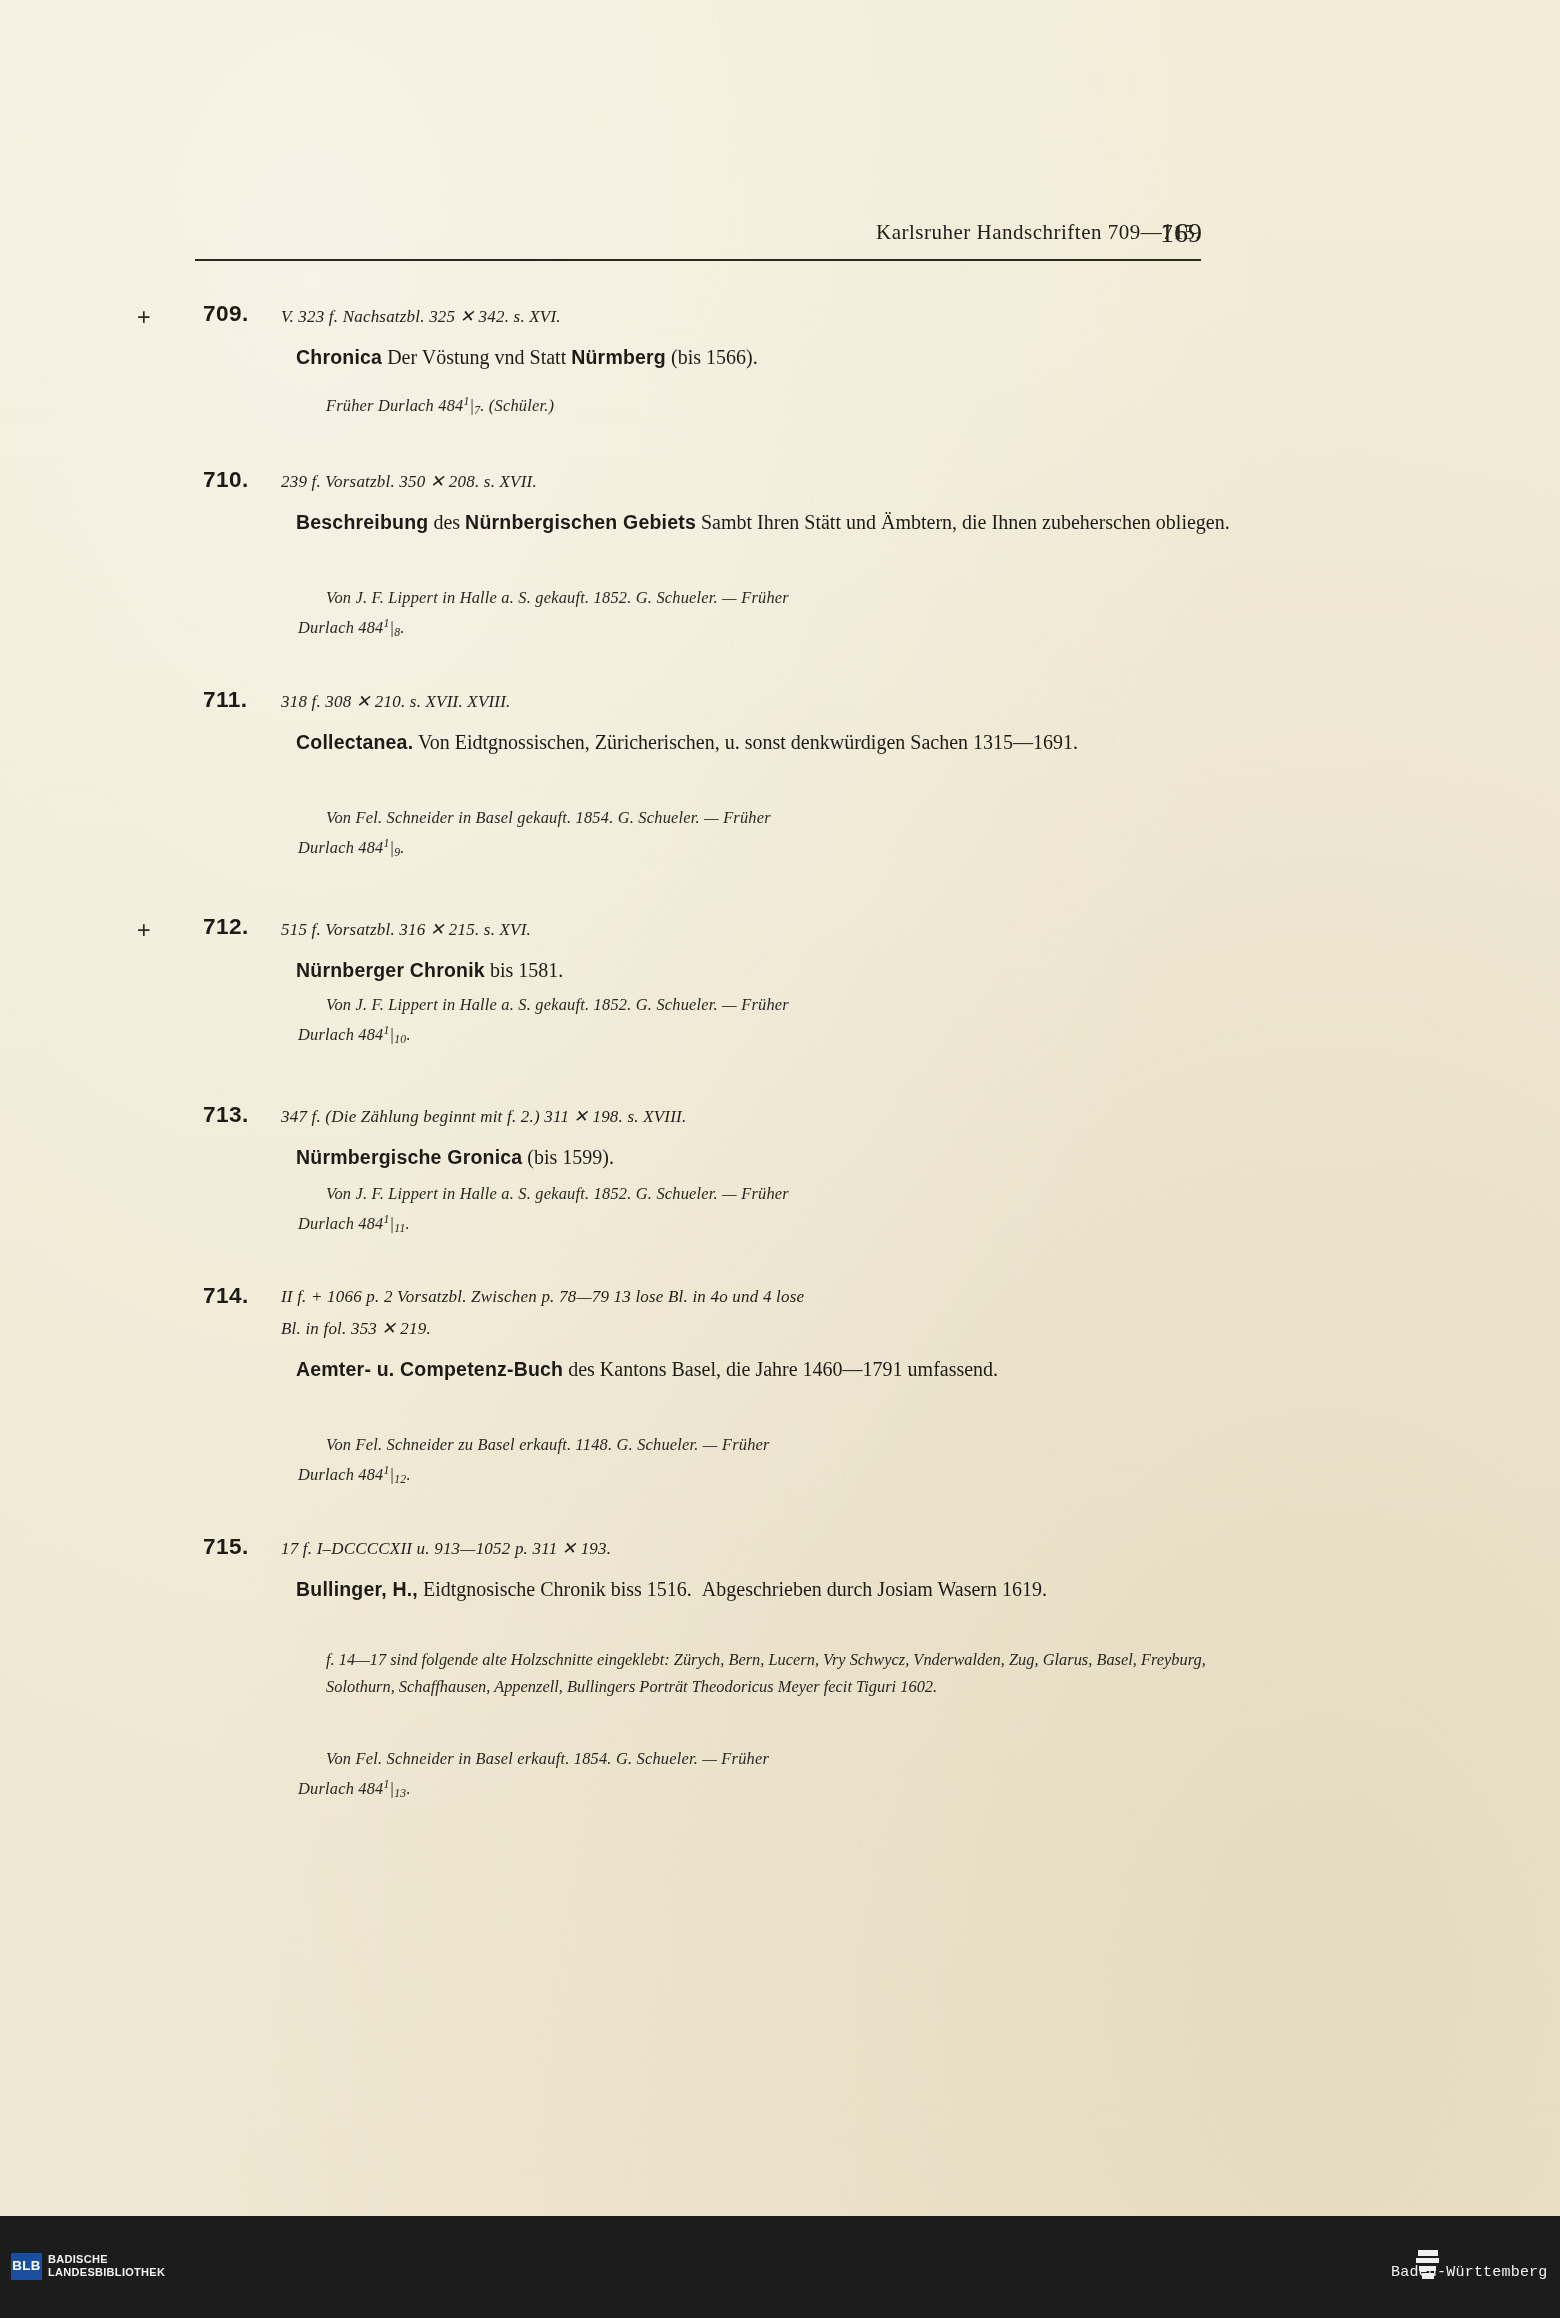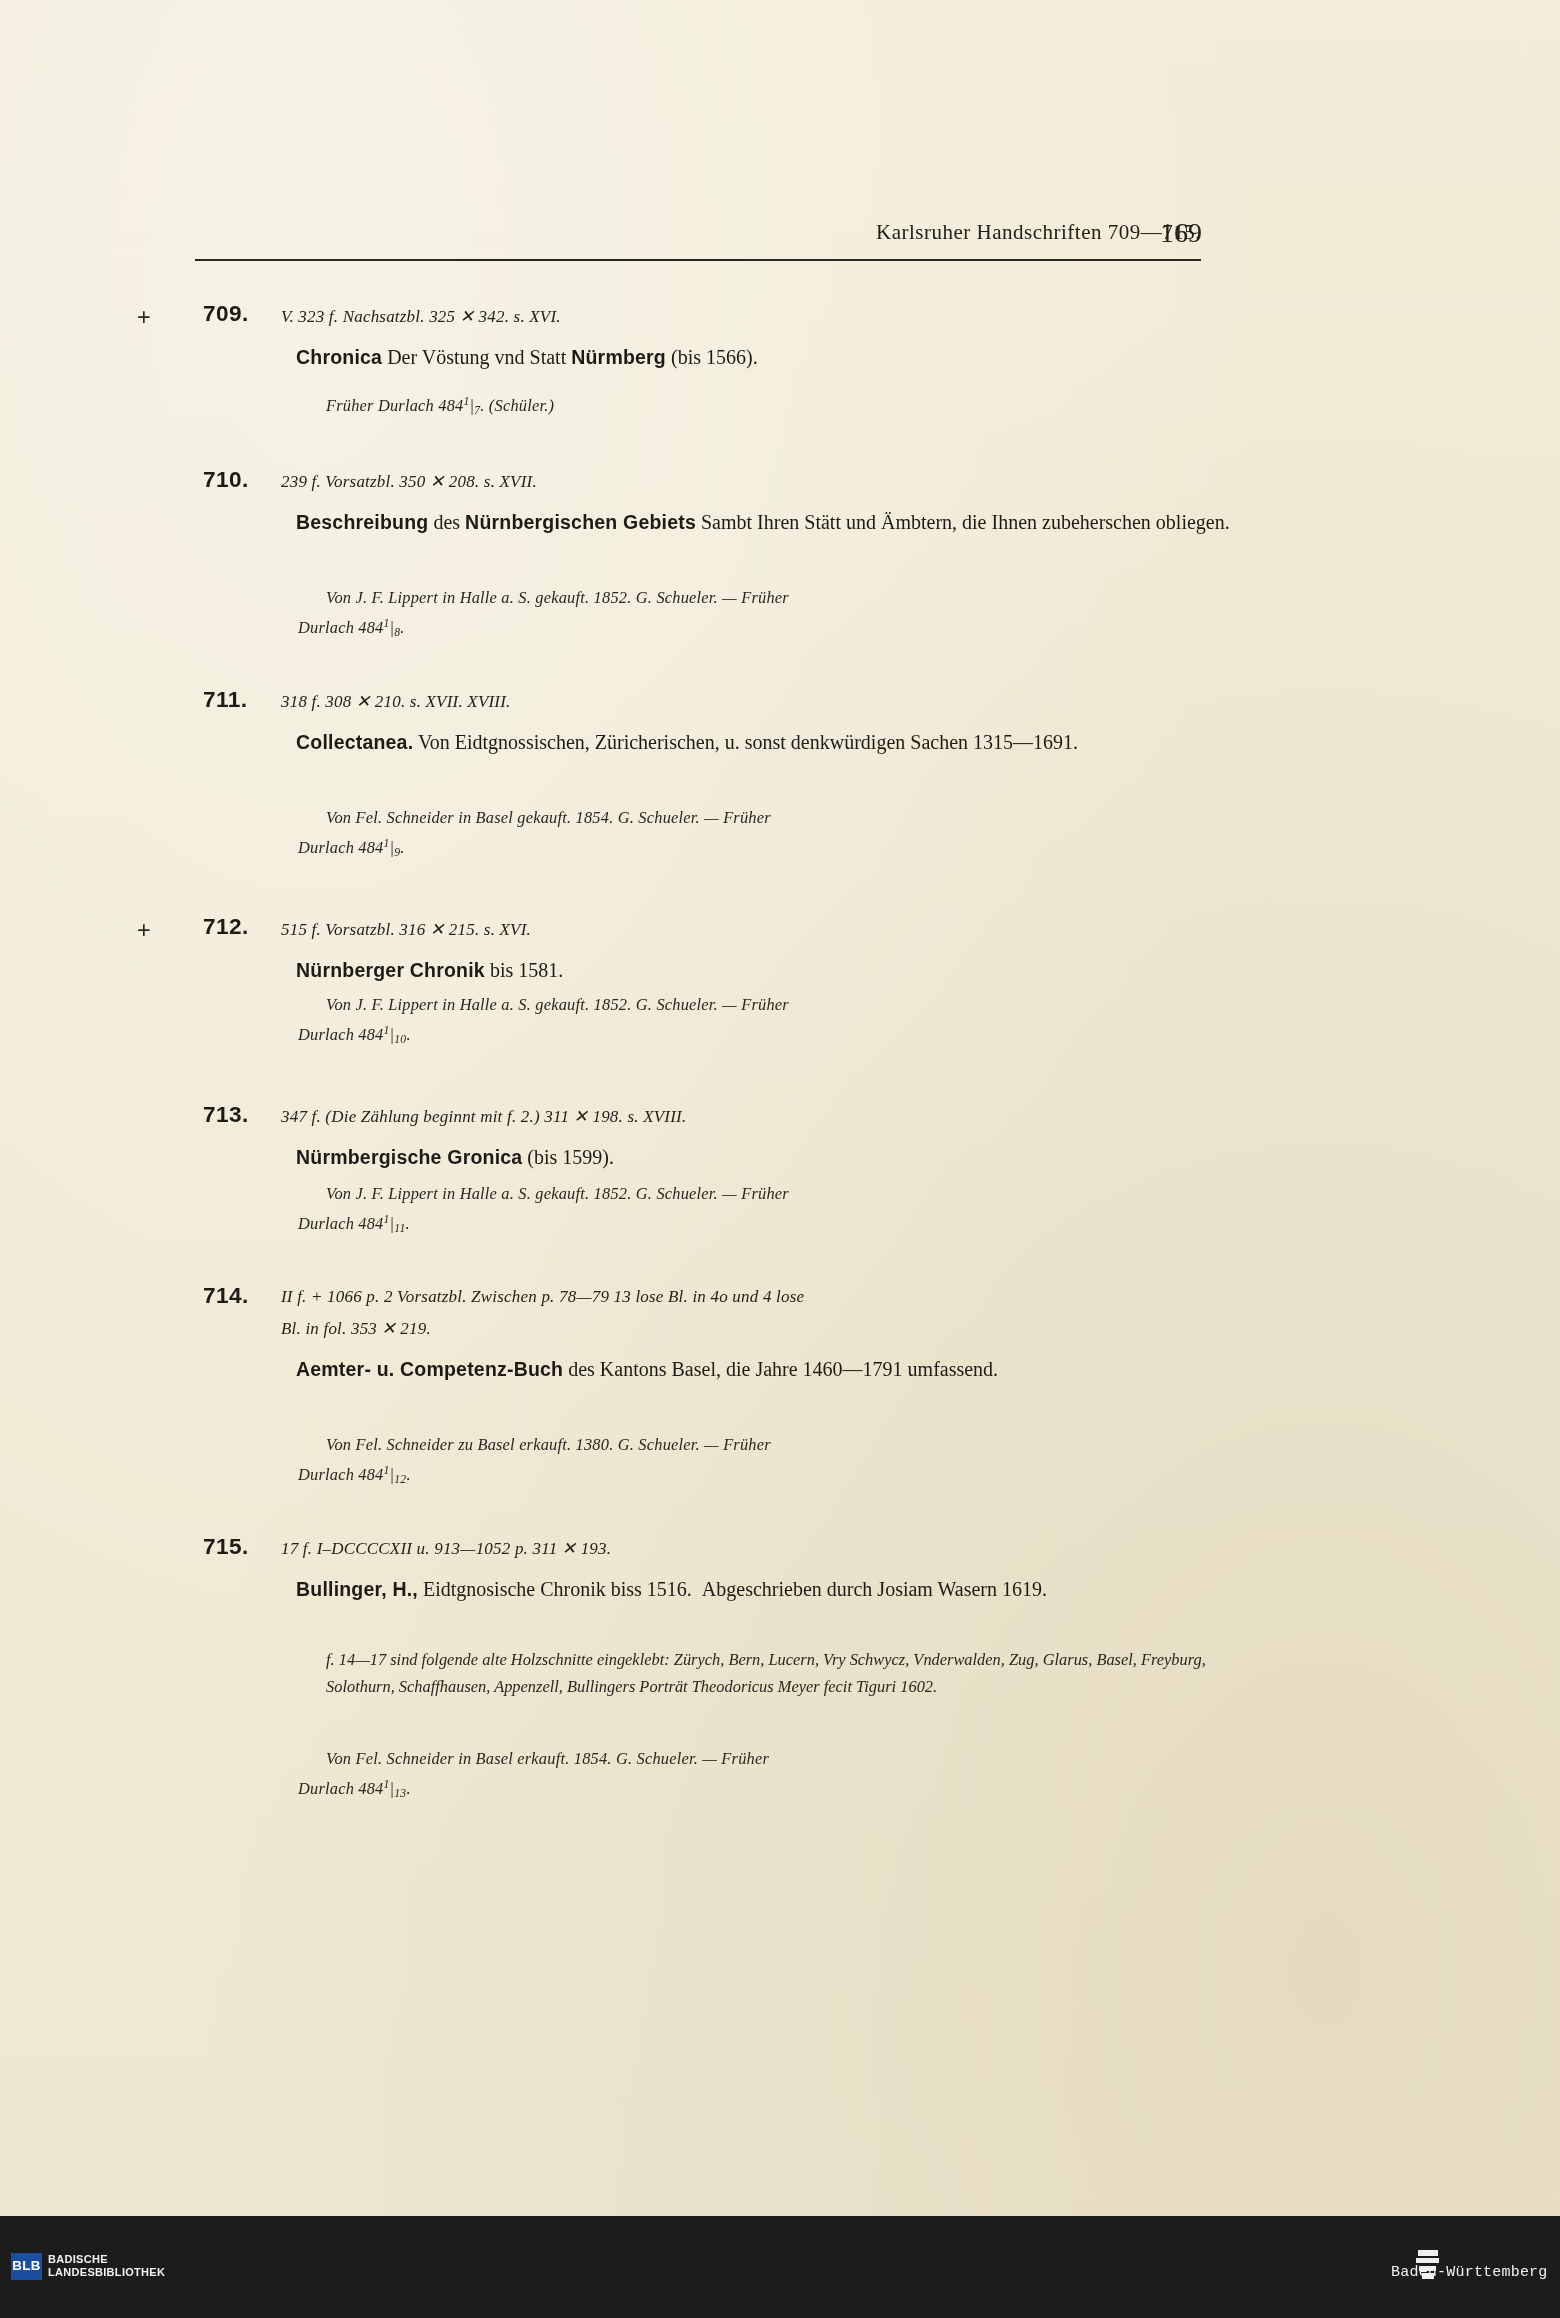--- a/index.html
+++ b/index.html
@@ -248,21 +248,21 @@
       <div class="title" style="top:1142px"><b>Nürmbergische Gronica</b> (bis 1599).</div>
       <div class="prov ind" style="top:1181px">Von J. F. Lippert in Halle a. S. gekauft. 1852. G. Schueler. — Früher</div>
       <div class="prov ind2" style="top:1207px">Durlach 484<span class="sup">1</span>|<span class="sub">11</span>.</div>
     </div>
 
     <div class="entry">
       <div class="num" style="top:1283px">714.</div>
       <div class="desc" style="top:1287px; width:936px">II f. + 1066 p. 2 Vorsatzbl. Zwischen p. 78—79 13 lose Bl. in 4<span class="sup">o</span> und 4 lose</div>
       <div class="desc" style="top:1318px; left:281px">Bl. in fol. 353 ✕ 219.</div>
       <div class="title" style="top:1354px"><b>Aemter- u. Competenz-Buch</b> des Kantons Basel, die Jahre 1460—1791 umfassend.</div>
-      <div class="prov ind" style="top:1432px">Von Fel. Schneider zu Basel erkauft. 1380. G. Schueler. — Früher</div>
+      <div class="prov ind" style="top:1432px">Von Fel. Schneider zu Basel erkauft. 1148. G. Schueler. — Früher</div>
       <div class="prov ind2" style="top:1458px">Durlach 484<span class="sup">1</span>|<span class="sub">12</span>.</div>
     </div>
 
     <div class="entry">
       <div class="num" style="top:1534px">715.</div>
       <div class="desc" style="top:1538px"><span>17 f. I–DCCCCXII u. 913—1052 p. 311 ✕ 193.</span></div>
       <div class="title" style="top:1574px"><b>Bullinger, H.,</b> Eidtgnosische Chronik biss 1516. &nbsp;Abgeschrieben durch Josiam Wasern 1619.</div>
       <div class="note" style="top:1646px">f. 14—17 sind folgende alte Holzschnitte eingeklebt: Zürych, Bern, Lucern, Vry Schwycz, Vnderwalden, Zug, Glarus, Basel, Freyburg, Solothurn, Schaffhausen, Appenzell, Bullingers Porträt Theodoricus Meyer fecit Tiguri 1602.</div>
       <div class="prov ind" style="top:1746px">Von Fel. Schneider in Basel erkauft. 1854. G. Schueler. — Früher</div>
       <div class="prov ind2" style="top:1772px">Durlach 484<span class="sup">1</span>|<span class="sub">13</span>.</div>

